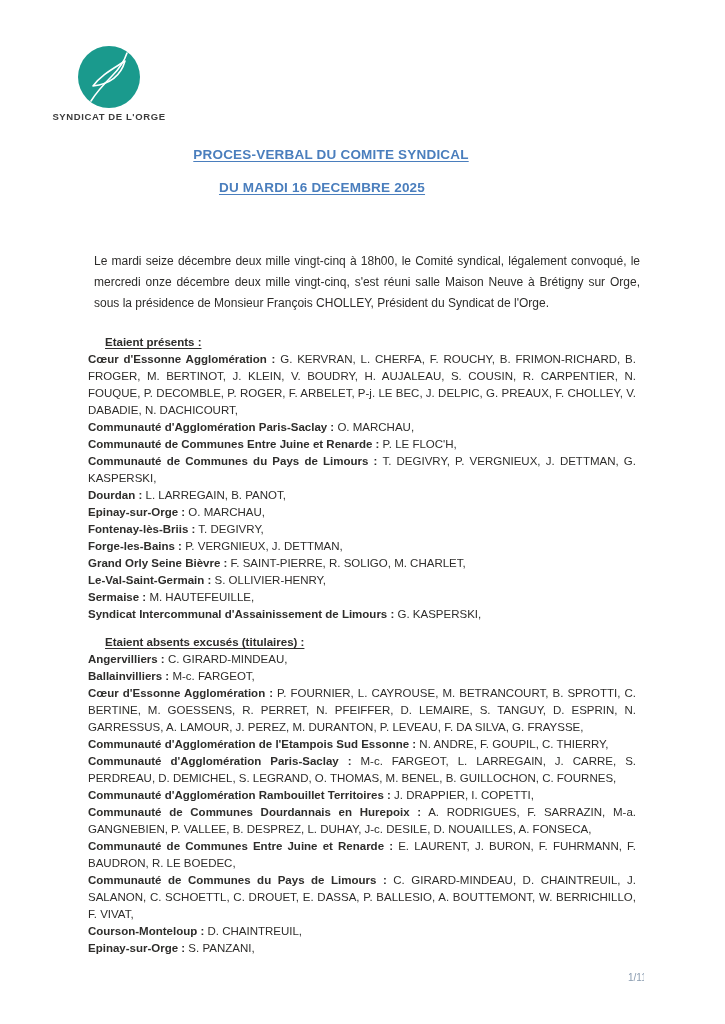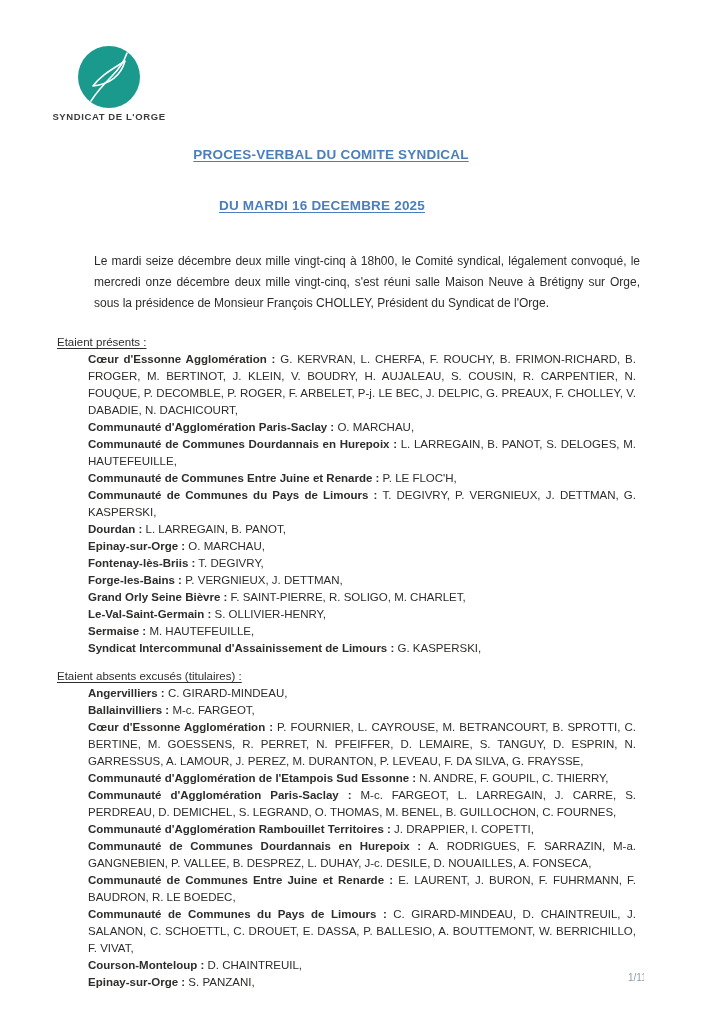--- a/index.html
+++ b/index.html
@@ -44,21 +44,21 @@
     width: 100%;
     text-align: center;
     font-size: 13.5px;
     font-weight: bold;
     color: #4a7ebd;
     text-decoration: underline;
     text-underline-offset: 2px;
     letter-spacing: 0.2px;
   }
   .doc-title.line1 { top: 147px; padding-left: 9px; }
-  .doc-title.line2 { top: 198px; }
+  .doc-title.line2 { top: 180px; }
   
   .intro {
     position: absolute;
     left: 90px;
     top: 247px;
     width: 546px;
     margin: 4px;
     font-size: 12px;
     line-height: 21px;
     text-align: justify;
@@ -67,23 +67,24 @@
   .sections {
     position: absolute;
     left: 57px;
     top: 334px;
     width: 579px;
     font-size: 11.5px;
     line-height: 17px;
   }
   .section + .section { margin-top: 11px; }
   .section-heading {
-    font-weight: normal;
+    font-weight: bold;
     text-decoration: underline;
     text-underline-offset: 2px;
+    margin-left: 48px;
   }
   .entry {
     margin: 0 0 0 31px;
     text-align: justify;
   }
   .entry-label { font-weight: bold; }
   
   .page-number {
     position: absolute;
     left: 628px;
@@ -111,21 +112,20 @@
   <div class="doc-title line1">PROCES-VERBAL DU COMITE SYNDICAL</div>
   <div class="doc-title line2">DU MARDI 16 DECEMBRE 2025</div>
 
   <p class="intro">Le mardi seize décembre deux mille vingt-cinq à 18h00, le Comité syndical, légalement convoqué, le mercredi onze décembre deux mille vingt-cinq, s'est réuni salle Maison Neuve à Brétigny sur Orge, sous la présidence de Monsieur François CHOLLEY, Président du Syndicat de l'Orge.</p>
 
   <div class="sections" id="sections">
       <div class="section">
         <div class="section-heading">Etaient présents :</div>
         <p class="entry"><span class="entry-label">Cœur d'Essonne Agglomération :</span> <span class="entry-names">G. KERVRAN, L. CHERFA, F. ROUCHY, B. FRIMON-RICHARD, B. FROGER, M. BERTINOT, J. KLEIN, V. BOUDRY, H. AUJALEAU, S. COUSIN, R. CARPENTIER, N. FOUQUE, P. DECOMBLE, P. ROGER, F. ARBELET, P-j. LE BEC, J. DELPIC, G. PREAUX, F. CHOLLEY, V. DABADIE, N. DACHICOURT,</span></p>
         <p class="entry"><span class="entry-label">Communauté d'Agglomération Paris-Saclay :</span> <span class="entry-names">O. MARCHAU,</span></p>
-        <p class="entry"><span class="entry-label">Communauté de Communes Dourdannais en Hurepoix :</span> <span class="entry-names">L. LARREGAIN, B. PANOT, S. DELOGES, M. HAUTEFEUILLE,</span></p>
         <p class="entry"><span class="entry-label">Communauté de Communes Entre Juine et Renarde :</span> <span class="entry-names">P. LE FLOC'H,</span></p>
         <p class="entry"><span class="entry-label">Communauté de Communes du Pays de Limours :</span> <span class="entry-names">T. DEGIVRY, P. VERGNIEUX, J. DETTMAN, G. KASPERSKI,</span></p>
         <p class="entry"><span class="entry-label">Dourdan :</span> <span class="entry-names">L. LARREGAIN, B. PANOT,</span></p>
         <p class="entry"><span class="entry-label">Epinay-sur-Orge :</span> <span class="entry-names">O. MARCHAU,</span></p>
         <p class="entry"><span class="entry-label">Fontenay-lès-Briis :</span> <span class="entry-names">T. DEGIVRY,</span></p>
         <p class="entry"><span class="entry-label">Forge-les-Bains :</span> <span class="entry-names">P. VERGNIEUX, J. DETTMAN,</span></p>
         <p class="entry"><span class="entry-label">Grand Orly Seine Bièvre :</span> <span class="entry-names">F. SAINT-PIERRE, R. SOLIGO, M. CHARLET,</span></p>
         <p class="entry"><span class="entry-label">Le-Val-Saint-Germain :</span> <span class="entry-names">S. OLLIVIER-HENRY,</span></p>
         <p class="entry"><span class="entry-label">Sermaise :</span> <span class="entry-names">M. HAUTEFEUILLE,</span></p>
         <p class="entry"><span class="entry-label">Syndicat Intercommunal d'Assainissement de Limours :</span> <span class="entry-names">G. KASPERSKI,</span></p>

